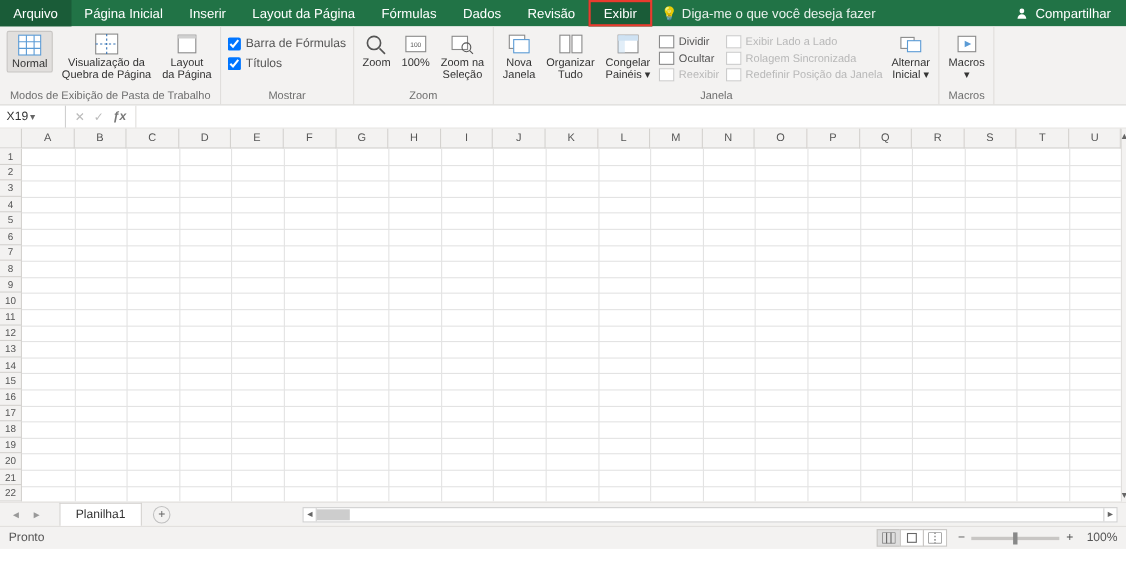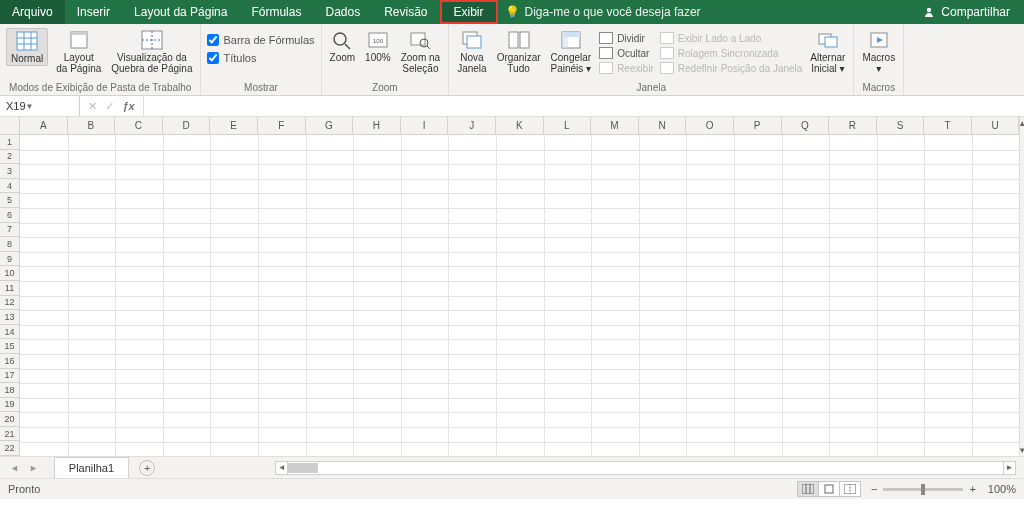--- a/index.html
+++ b/index.html
@@ -24,21 +24,21 @@
   .chk { display:flex; align-items:center; gap:4px; font-size:11px; color:#555;}
   .chk input { margin:0; width:12px; height:12px;}
   .chk.disabled { color:#aaa;}
   .chk.redbox { border:2px solid #ea3b2f; padding:1px 3px;}
   .smallstack { display:flex; flex-direction:column; gap:3px; padding-top:4px;}
   .smallrow { display:flex; align-items:center; gap:4px; font-size:10px; color:#555; white-space:nowrap;}
   .smallrow.disabled { color:#b8b8b8;}
   .ico-sq { width:14px; height:12px; border:1px solid #8a8a8a; background:#fff; position:relative;}
   .ico-sq.disabled{ border-color:#ccc;}
   .namebox-row { height:21px; background:#fff; border-bottom:1px solid #e0dedc; display:flex; align-items:stretch;}
-  .namebox { width:80px; border-right:1px solid #d0d0d0; display:flex; align-items:center; padding:0 4px 0 6px; font-size:11px; }
+  .namebox { width:60px; border-right:1px solid #d0d0d0; display:flex; align-items:center; padding:0 4px 0 6px; font-size:11px; }
   .namebox .dd { font-size:8px; color:#666;}
   .fx-icons { display:flex; align-items:center; gap:8px; padding:0 8px; color:#bbb;}
   .fx-icons .fx { font-style:italic; color:#777; font-weight:bold;}
   .formula-bar { flex:1; border-left:1px solid #e0dedc;}
   .grid-area { position:relative; height:339px; display:flex;}
   .col-headers { height:18px; display:flex; background:#f3f2f1;}
   .corner { width:20px; border-right:1px solid #d4d2cf; border-bottom:1px solid #d4d2cf; background:#f3f2f1;}
   .ch { width:47.6px; border-right:1px solid #d4d2cf; border-bottom:1px solid #d4d2cf; display:flex; align-items:center; justify-content:center; font-size:10px; color:#555;}
   .rows-area { display:flex; height:321px;}
   .row-headers { width:20px; background:#f3f2f1; overflow:hidden;}
@@ -68,20 +68,21 @@
   .zoom .track { width:80px; height:3px; background:#c8c6c4; position:relative;}
   .zoom .knob { position:absolute; left:38px; top:-4px; width:4px; height:11px; background:#888;}
   svg { display:block;}
 </style>
 </head>
 <body>
 
 <div class="titlebar">
   <div class="tabs" id="tabs-container">
       <div class="tab dark">Arquivo</div>
+      <div class="tab">Página Inicial</div>
       <div class="tab">Inserir</div>
       <div class="tab">Layout da Página</div>
       <div class="tab">Fórmulas</div>
       <div class="tab">Dados</div>
       <div class="tab">Revisão</div>
       <div class="tab active-outline">Exibir</div>
     </div>
   <div class="tell-me">
     <span>💡</span>
     <span>Diga-me o que você deseja fazer</span>
@@ -105,34 +106,34 @@
             <rect x="1" y="1" width="20" height="18" fill="#fff" stroke="#5b9bd5"></rect>
             <line x1="1" y1="7" x2="21" y2="7" stroke="#5b9bd5"></line>
             <line x1="1" y1="13" x2="21" y2="13" stroke="#5b9bd5"></line>
             <line x1="8" y1="1" x2="8" y2="19" stroke="#5b9bd5"></line>
             <line x1="15" y1="1" x2="15" y2="19" stroke="#5b9bd5"></line>
           </svg>
         <span class="lbl">Normal</span>
       </div>
       <div class="bigbtn">
         <svg class="ico" viewBox="0 0 22 20">
-            <rect x="3" y="2" width="16" height="16" fill="#fff" stroke="#8a8a8a"></rect>
-            <rect x="3" y="2" width="16" height="3" fill="#d0d0d0"></rect>
-          </svg>
-        <span class="lbl">Layout
-da Página</span>
-      </div>
-      <div class="bigbtn">
-        <svg class="ico" viewBox="0 0 22 20">
             <rect x="1" y="1" width="20" height="18" fill="#fff" stroke="#8a8a8a"></rect>
             <line x1="11" y1="1" x2="11" y2="19" stroke="#2f6fb3" stroke-dasharray="2"></line>
             <line x1="1" y1="10" x2="21" y2="10" stroke="#2f6fb3" stroke-dasharray="2"></line>
           </svg>
         <span class="lbl">Visualização da
 Quebra de Página</span>
+      </div>
+      <div class="bigbtn">
+        <svg class="ico" viewBox="0 0 22 20">
+            <rect x="3" y="2" width="16" height="16" fill="#fff" stroke="#8a8a8a"></rect>
+            <rect x="3" y="2" width="16" height="3" fill="#d0d0d0"></rect>
+          </svg>
+        <span class="lbl">Layout
+da Página</span>
       </div>
     </div>
     <div class="group-label">Modos de Exibição de Pasta de Trabalho</div>
   </div>
 
   <div class="group">
     <div class="group-body">
       <div class="chkcol">
         <label class="chk">
             <input type="checkbox" checked="" style="">

